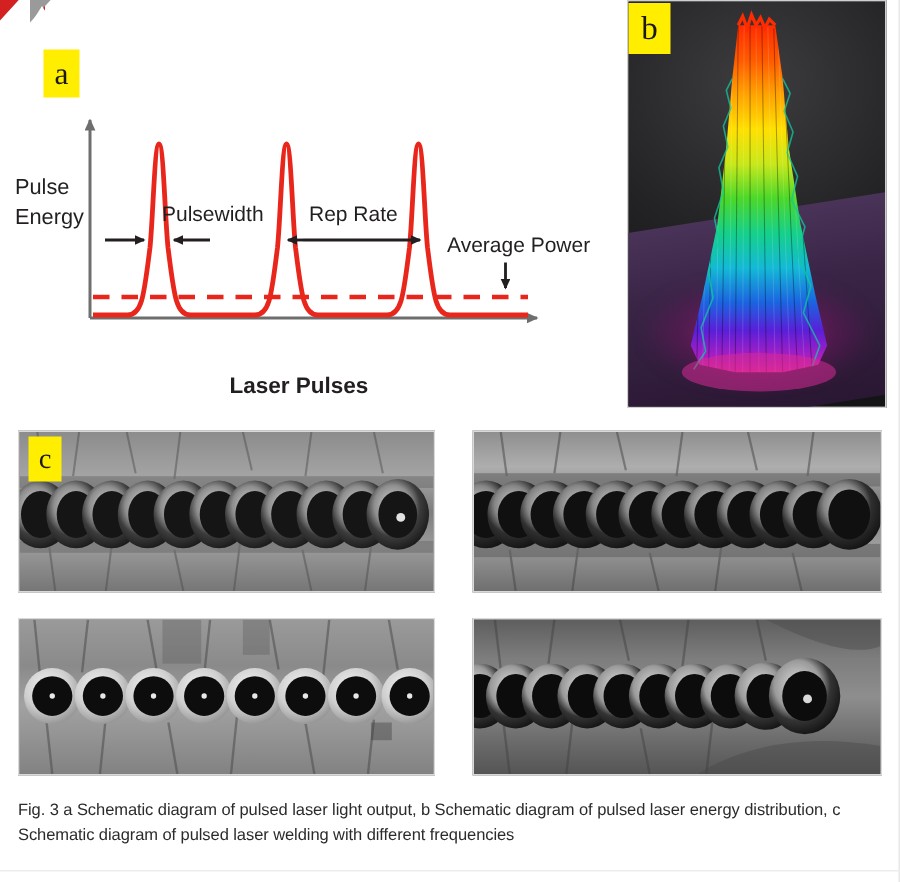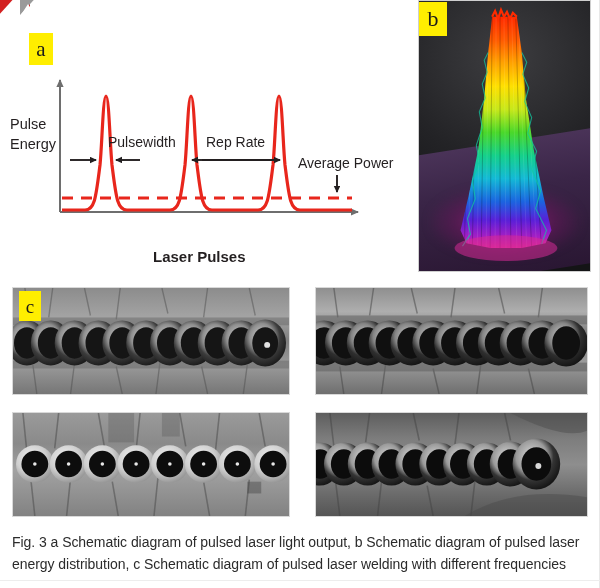--- a/index.html
+++ b/index.html
@@ -150,21 +150,21 @@
   #micro-tr { left: 303px; top: 0px;   width: 273px; height: 108px; }
   #micro-bl { left: 0px;   top: 125px; width: 278px; height: 105px; }
   #micro-br { left: 303px; top: 125px; width: 273px; height: 105px; }
   .micro svg { display: block; width: 100%; height: 100%; }
 
   
   #caption {
     position: absolute;
     left: 12px; top: 532px;
     width: 576px;
-    font-size: 14px;
+    font-size: 11px;
     line-height: 1.55;
     color: #2b2b2b;
     letter-spacing: -0.05px;
   }
   #caption-rule {
     position: absolute;
     left: 0; right: 0; top: 580px;
     height: 1px;
     background: #ededed;
   }

